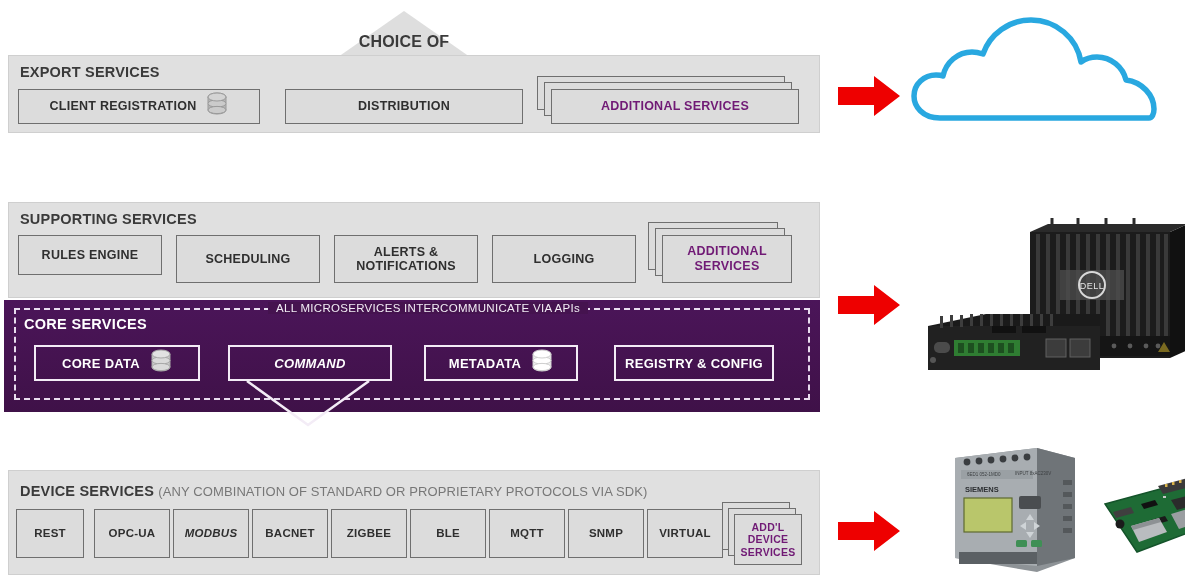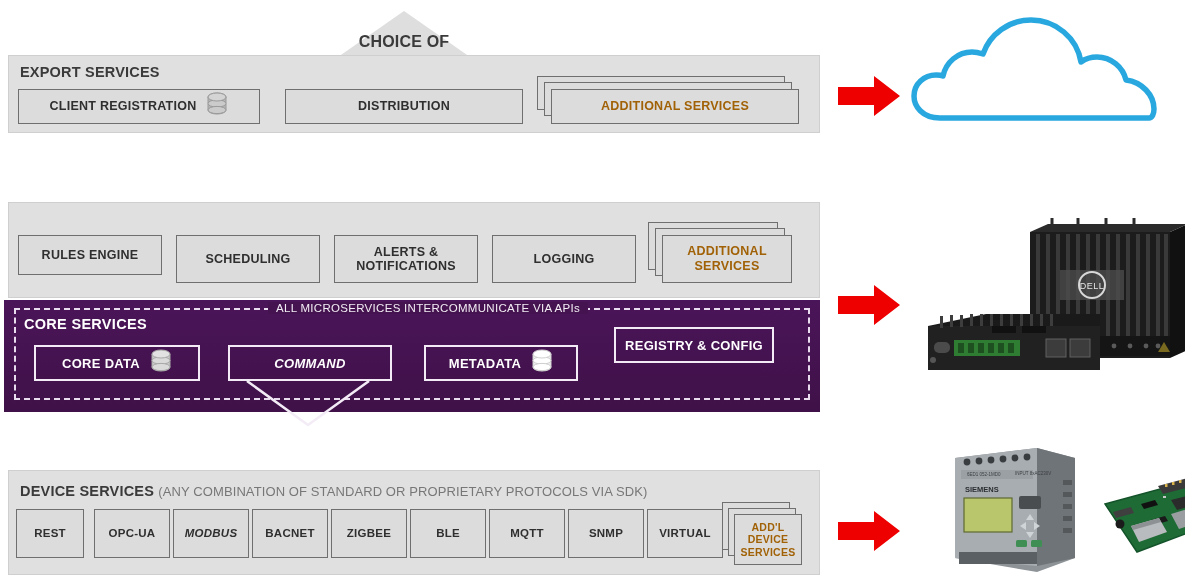--- a/index.html
+++ b/index.html
@@ -55,21 +55,21 @@
 
   
   .stack { position: absolute; }
   .stack .sheet {
     position: absolute;
     background: #dcdcdc;
     border: 1.6px solid #6f6f6f;
   }
   .stack .sheet.front {
     display: flex; align-items: center; justify-content: center;
-    font-size: 12.5px; font-weight: bold; color: #a16207;
+    font-size: 12.5px; font-weight: bold; color: #701a75;
     text-align: center; line-height: 1.2; letter-spacing: .25px;
   }
 
   
   .protocol-peak {
     position: absolute;
     width: 0; height: 0;
     border-left: 66px solid transparent;
     border-right: 66px solid transparent;
     border-bottom: 46px solid #dedede;
@@ -166,20 +166,21 @@
 
   <div class="stack" style="left:537px; top:76px; width:270px; height:52px;">
     <div class="sheet" style="left:0px; top:0px; width:248px; height:34px;"></div>
     <div class="sheet" style="left:7px; top:6px; width:248px; height:34px;"></div>
     <div class="sheet front" style="left:14px; top:13px; width:248px; height:35px;">
       <span>ADDITIONAL SERVICES</span>
     </div>
   </div>
 
   <div class="band" style="left:8px; top:202px; width:812px; height:96px;"></div>
+  <div class="band-title" style="left:20px; top:211px;">SUPPORTING SERVICES</div>
 
   <div class="svc-box" style="left:18px; top:235px; width:144px; height:40px;">
     <span>RULES ENGINE</span>
   </div>
   <div class="svc-box" style="left:176px; top:235px; width:144px; height:48px;">
     <span>SCHEDULING</span>
   </div>
   <div class="svc-box" style="left:334px; top:235px; width:144px; height:48px; white-space:pre-line;">
     <span style="white-space:pre-line;">ALERTS &amp;
 NOTIFICATIONS</span>
@@ -228,21 +229,21 @@
     <span class="db-icon">
       <svg width="22" height="26" viewBox="0 0 22 26" aria-hidden="true">
         <path d="M2 5 v13 a9 4 0 0 0 18 0 V5" fill="#efefef" stroke="#cfcfcf" stroke-width="1"></path>
         <ellipse cx="11" cy="11.5" rx="9" ry="3.6" fill="#ffffff" stroke="#cfcfcf" stroke-width="1"></ellipse>
         <ellipse cx="11" cy="18" rx="9" ry="3.6" fill="#ffffff" stroke="#cfcfcf" stroke-width="1"></ellipse>
         <ellipse cx="11" cy="5" rx="9" ry="4" fill="#ffffff" stroke="#cfcfcf" stroke-width="1"></ellipse>
       </svg>
     </span>
   </div>
 
-  <div class="core-box" style="left:614px; top:327px; width:160px; height:36px;">
+  <div class="core-box" style="left:614px; top:345px; width:160px; height:36px;">
     <span>REGISTRY &amp; CONFIG</span>
   </div>
 
   <div class="band" style="left:8px; top:470px; width:812px; height:105px;"></div>
   <div class="band-title" style="left:20px; top:483px;">
     <span>DEVICE SERVICES</span>
     <span class="band-subtitle">(ANY COMBINATION OF STANDARD OR PROPRIETARY PROTOCOLS VIA SDK)</span>
   </div>
 
   <div class="svc-box small" style="left:16px; top:509px; width:68px; height:49px;">

